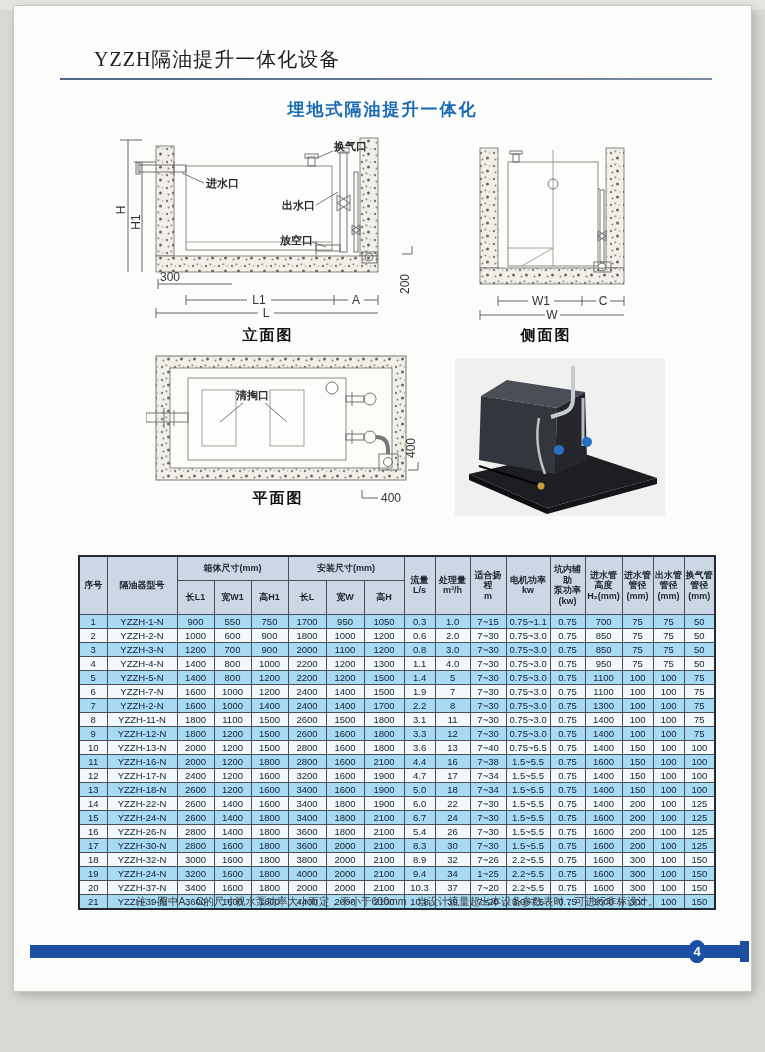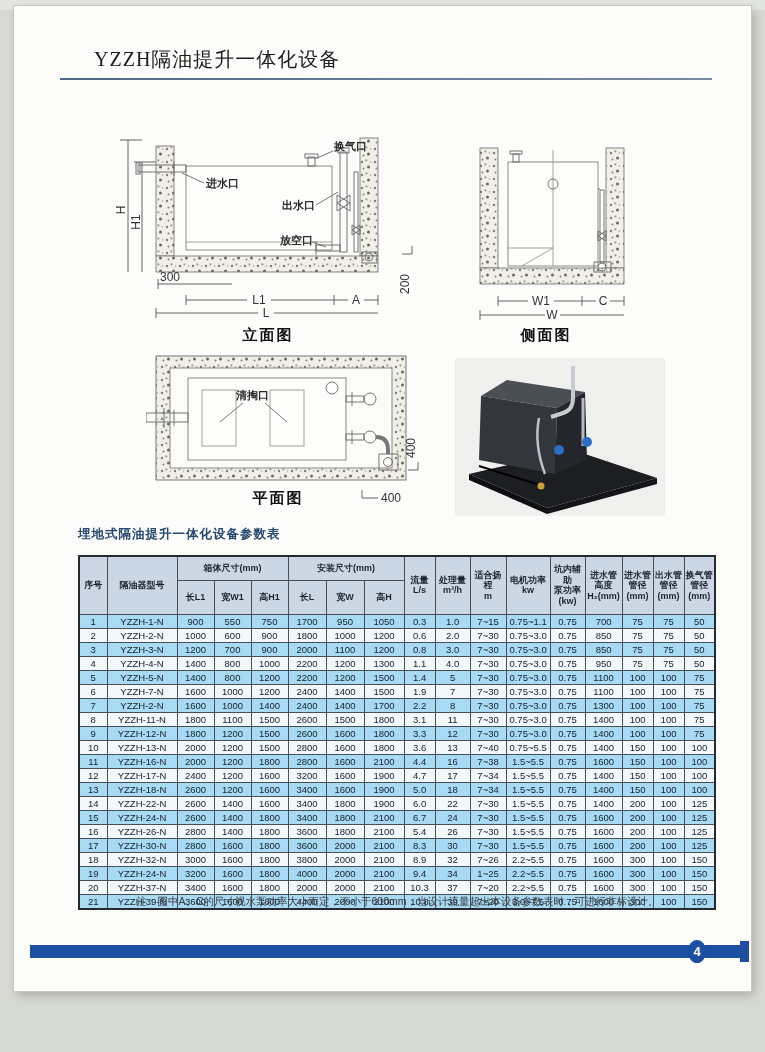--- a/index.html
+++ b/index.html
@@ -51,20 +51,21 @@
               display:flex;align-items:center;justify-content:center;}
 </style>
 </head>
 <body>
 
 <div class="scan">
  <div class="paper">
 
   <div class="hdr-title">YZZH隔油提升一体化设备</div>
   <div class="hdr-rule"></div>
+  <div class="section-title">埋地式隔油提升一体化</div>
 
   <svg class="d-elev" width="310" height="215" viewBox="0 0 310 215">
     <defs>
       <pattern id="concA" width="13" height="13" patternUnits="userSpaceOnUse">
         <rect width="13" height="13" fill="#f2efe9"></rect>
         <circle cx="3" cy="4" r="1.2" fill="#7d7d76"></circle>
             <circle cx="9.5" cy="9" r="1.5" fill="#686862"></circle>
         <rect x="6.5" y="1.5" width="1.8" height="1.8" fill="#8f8f88"></rect>
         <circle cx="11.5" cy="4" r="0.8" fill="#a5a59e"></circle>
             <circle cx="4.5" cy="10.5" r="1" fill="#84847d"></circle>
@@ -218,21 +219,20 @@
     <polygon points="26,38 102,50 100,116 24,102" fill="#33363c"></polygon>
     <polygon points="102,50 130,34 132,102 100,116" fill="#24262b"></polygon>
     <path d="M118,8 L118,40 Q118,52 108,55 L96,59" stroke="#c8ccd0" stroke-width="4" fill="none"></path>
     <line x1="128" y1="40" x2="128" y2="88" stroke="#b8bcc0" stroke-width="3"></line>
     <path d="M84,60 C80,80 84,100 90,116" stroke="#d8dcda" stroke-width="2.5" fill="none" opacity="0.85"></path>
     <circle cx="104" cy="92" r="5" fill="#2a6fc2"></circle>
     <circle cx="132" cy="84" r="5" fill="#2a6fc2"></circle>
     <circle cx="86" cy="128" r="3.5" fill="#c9a23a"></circle>
   </svg>
 
-  <div class="table-title">埋地式隔油提升一体化设备参数表</div>
 
   <table class="params">
     <colgroup>
       <col style="width:28px">
           <col style="width:70px">
       <col style="width:37px">
           <col style="width:37px">
           <col style="width:37px">
       <col style="width:38px">
           <col style="width:38px">

